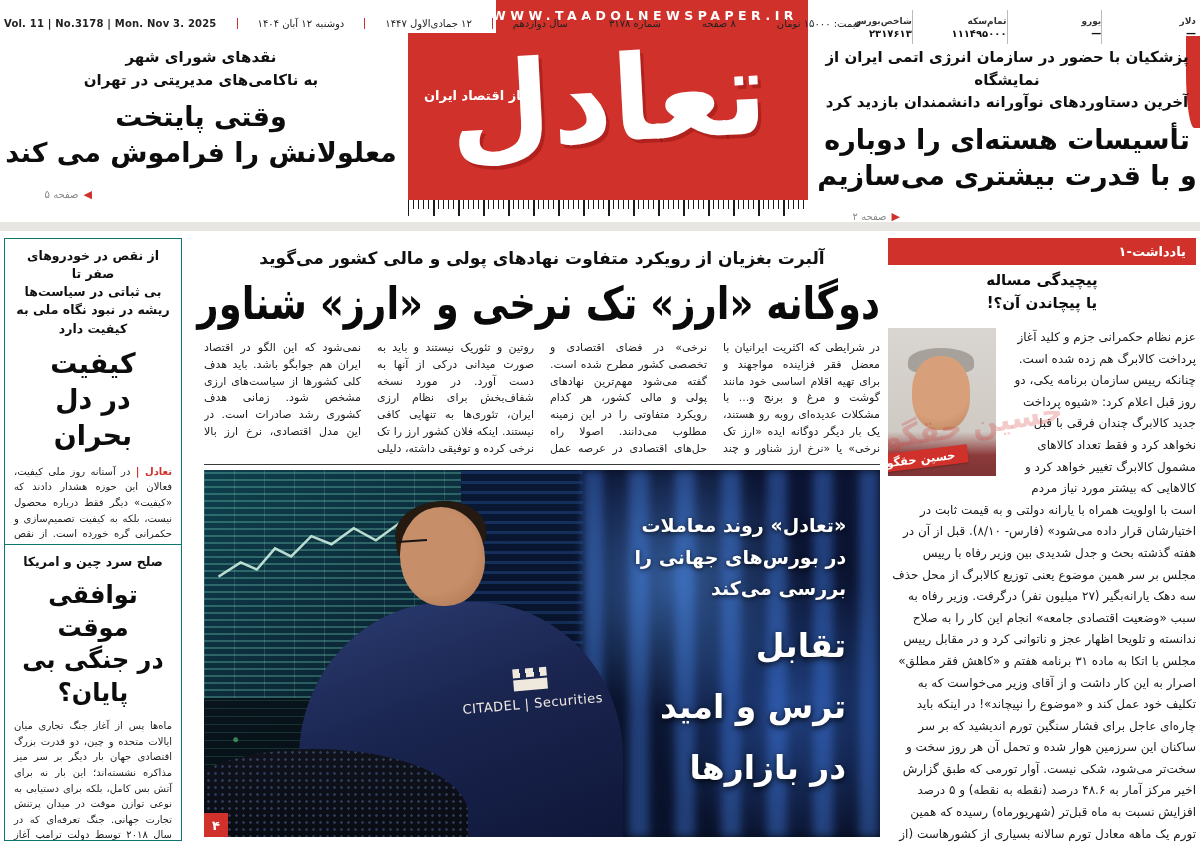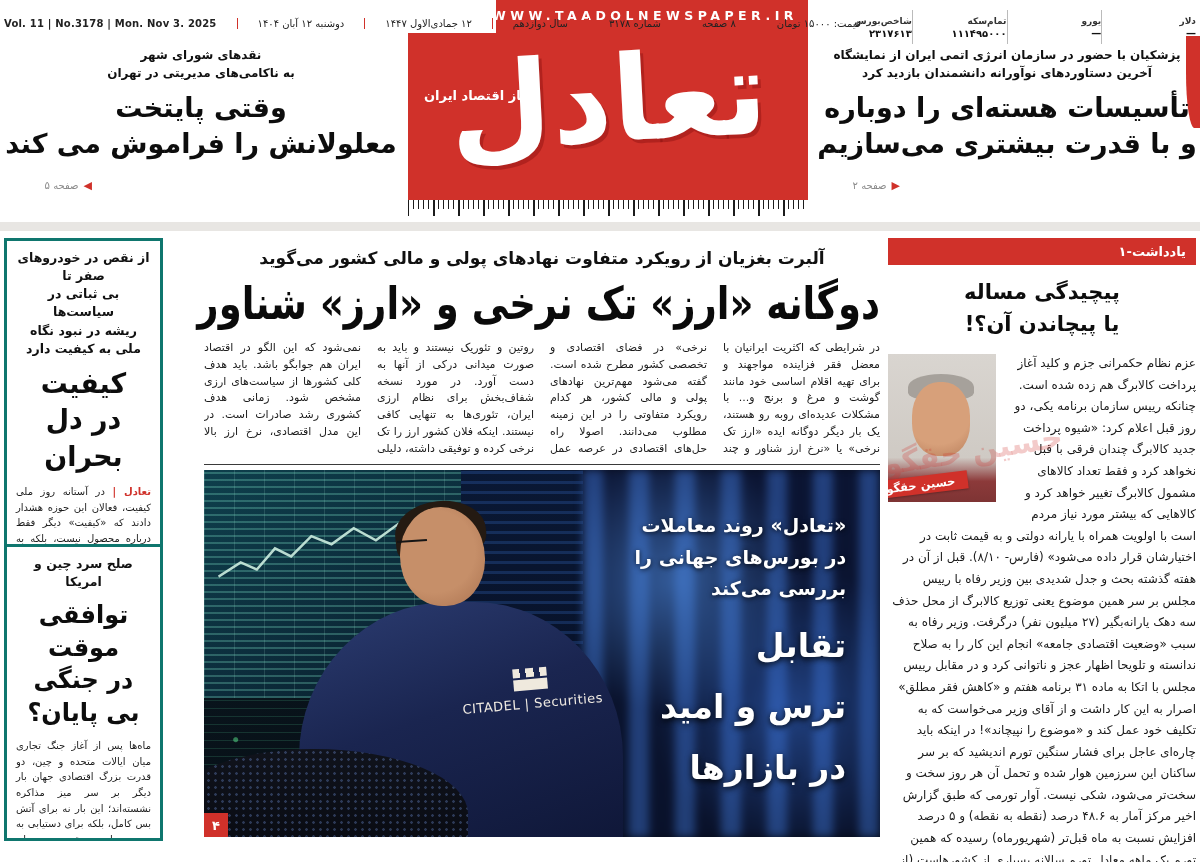--- a/index.html
+++ b/index.html
@@ -29,32 +29,32 @@
   .markets { position:absolute; left:818px; top:10px; width:378px; height:34px; display:flex; direction:rtl; align-items:stretch; }
   .market-item { flex:1; display:flex; flex-direction:column; align-items:flex-start; justify-content:center; gap:2px; border-left:1px solid #bbb; }
   .market-item:last-child { border-left:none; }
   .market-label { font-size:9px; color:#333; font-weight:bold; }
   .market-value { font-size:10px; color:#111; font-weight:bold;padding-left:38px; }
 
   
   .story-top { position:absolute; top:46px; direction:rtl; text-align:center; }
   .story-top.left { left:0; width:402px; }
   .story-top.right { left:814px; width:386px; }
-  .st-kicker { font-size:12px; font-weight:bold; color:#111; line-height:1.5; }
+  .st-kicker { font-size:15px; font-weight:bold; color:#111; line-height:1.5; }
   .st-title { margin-top:8px; font-size:27px; font-weight:bold; color:#0d0d0d; line-height:1.35; letter-spacing:-.5px; }
   .pr-row { margin-top:16px; display:flex; align-items:center; gap:5px; font-size:10px; color:#8a8a8a; }
   .story-top.left .pr-row { justify-content:flex-start; padding-right:310px; }
   .story-top.right .pr-row { justify-content:flex-start; padding-right:300px; }
   .tri { color:#d0312a; font-size:11px; }
 
   
   .band { position:absolute; left:0; top:222px; width:1200px; height:9px; background:#e8e6e3; }
 
   
-  .rail-box { position:absolute; left:4px; width:159px; border:3px solid #0f766e; background:#fff; padding:8px 9px; direction:rtl; overflow:hidden; }
+  .rail-box { position:absolute; left:4px; width:178px; border:1px solid #0f766e; background:#fff; padding:8px 9px; direction:rtl; overflow:hidden; }
   .rail-box.b1 { top:238px; height:318px; }
   .rail-box.b2 { top:544px; height:297px; }
   .rb-kicker { text-align:center; font-size:12.5px; font-weight:bold; color:#111; line-height:1.45; }
   .rb-title { text-align:center; font-size:28px; font-weight:bold; color:#0d0d0d; line-height:1.3; margin:8px 0 9px; letter-spacing:-.5px; transform:scaleX(.96); }
   .rb-title.small { font-size:25px; }
   .rb-body { font-size:10px; line-height:15.6px; text-align:justify; color:#1c1c1c; }
   .red-ink { color:#d0312a; font-weight:bold; }
 
   
   .lead { position:absolute; left:204px; top:248px; width:676px; direction:rtl; }
@@ -111,21 +111,21 @@
       background-size:7px 7px, 100% 100%; border-radius:48% 52% 0 0; }
   .photo-overlay { position:absolute; right:5%; top:11%; width:42%; direction:rtl; color:#fff; }
   .po-kicker { font-size:19px; font-weight:bold; line-height:1.65; text-shadow:0 1px 5px rgba(0,0,0,.85); }
   .po-title-line { margin-top:22px; font-size:33px; font-weight:bold; letter-spacing:-.5px; text-shadow:0 2px 6px rgba(0,0,0,.9); }
   .photo-badge { position:absolute; left:0; bottom:0; width:24px; height:24px; background:#d0312a; color:#fff; font-size:13px; font-weight:bold; display:flex; align-items:center; justify-content:center; }
 
   
   .note { position:absolute; left:888px; top:238px; width:308px; height:624px; direction:rtl; overflow:hidden; }
   .note-bar { height:27px; background:#d0312a; display:flex; align-items:center; justify-content:flex-start; padding:0 10px; }
   .note-label { color:#fff; font-size:13px; font-weight:bold; }
-  .note-title { margin-top:12px; text-align:center; font-size:21px; font-weight:bold; color:#0d0d0d; line-height:1.5; }
+  .note-title { margin-top:4px; text-align:center; font-size:15px; font-weight:bold; color:#0d0d0d; line-height:1.5; }
   .note-body-wrap { margin-top:12px; position:relative; height:520px; overflow:hidden; }
   .author-photo { float:left; width:108px; height:148px; margin:2px 12px 8px 0; position:relative;
       background:linear-gradient(180deg,#d9d5d0 0%,#cfcac4 70%,#8c3a3a 86%,#7e3434 100%); }
   .ap-face { position:absolute; left:24px; top:28px; width:58px; height:74px; background:radial-gradient(circle at 45% 40%, #d7a07a 0 60%, #b97f5c); border-radius:46% 46% 42% 44%; }
   .ap-hair { position:absolute; left:20px; top:20px; width:66px; height:26px; background:#9a958e; border-radius:50% 50% 30% 30%; opacity:.8; }
   .author-ribbon { position:absolute; left:-14px; bottom:8px; transform:rotate(-7deg); background:#d0312a; color:#fff; font-size:11.5px; font-weight:bold; padding:2px 12px; white-space:nowrap; box-shadow:0 1px 2px rgba(0,0,0,.25); }
   .author-watermark { position:absolute; left:-6px; bottom:34px; transform:rotate(-9deg); font-size:30px; font-weight:bold; color:rgba(208,49,42,.25); white-space:nowrap; pointer-events:none; }
   .note-body { font-size:12px; line-height:19.6px; text-align:justify; color:#1a1a1a; }
 </style>
 </head>

